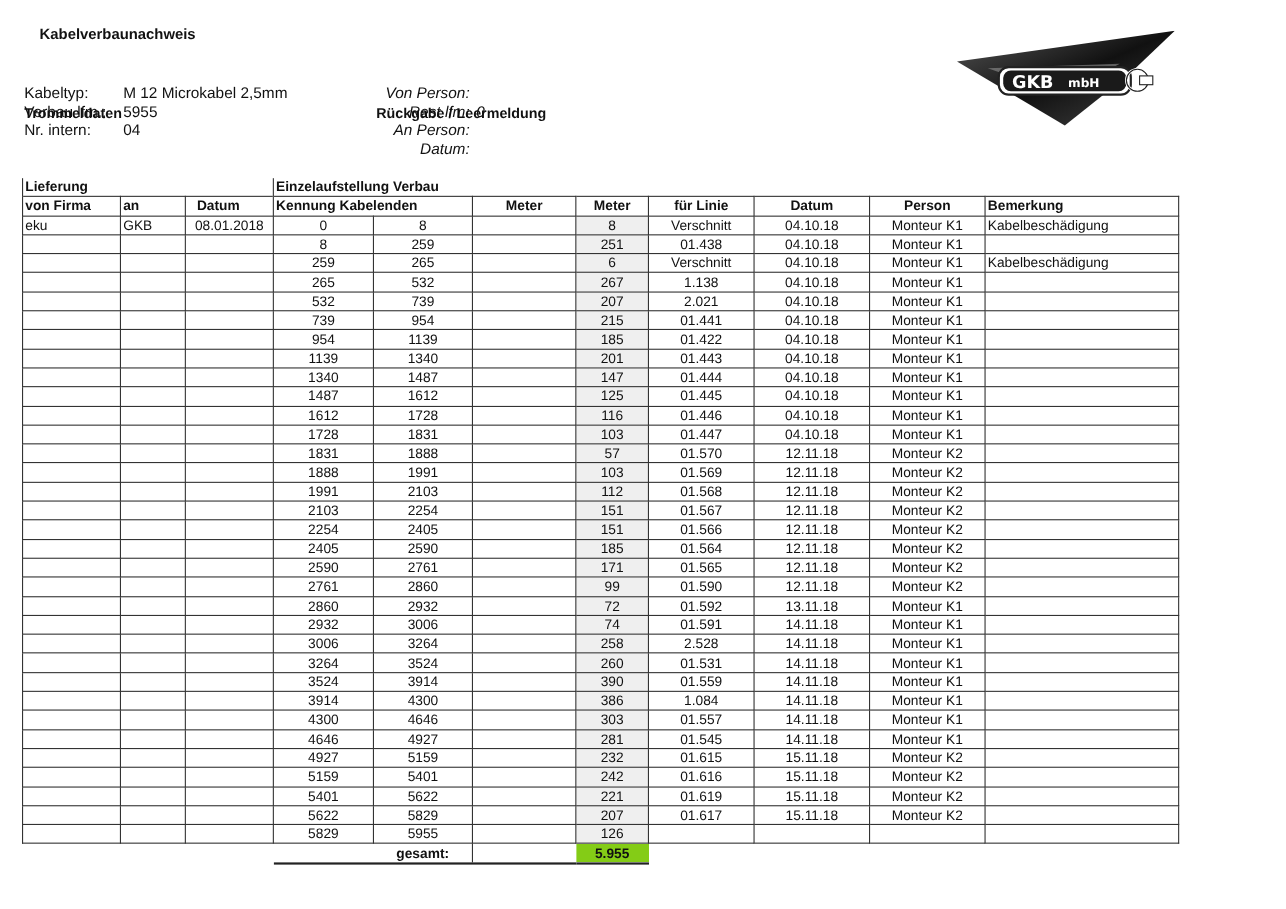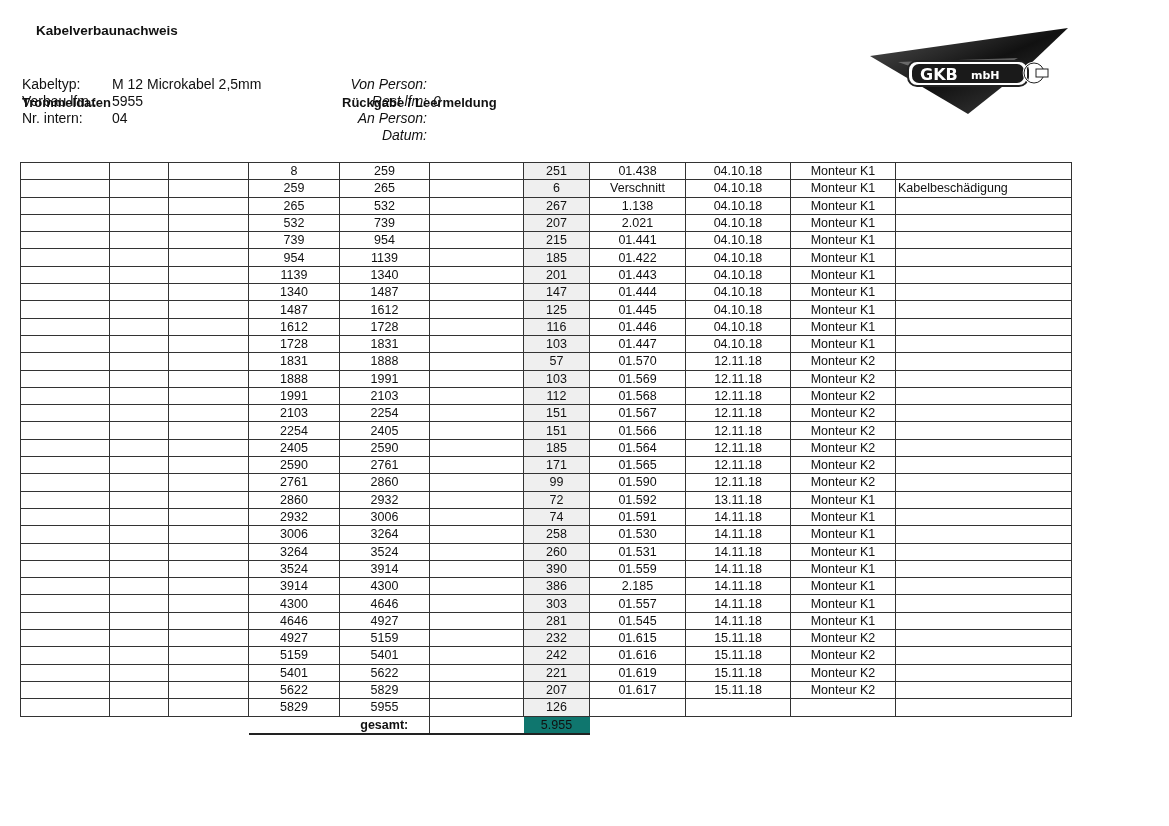--- a/index.html
+++ b/index.html
@@ -20,21 +20,21 @@
   table.sheet td { height:16.3px; padding:0 2px; font-size:12.5px; line-height:16px; white-space:nowrap; overflow:hidden; }
   .grp td { font-weight:bold; }
   .hdr td { font-weight:bold; border:1.5px solid #333; }
   .c { text-align:center; }
   .l { text-align:left; }
   .body td { border:1.5px solid #333; }
   .shade { background:#efefef; }
   .total td { border:none; }
   .total .lbl { font-weight:bold; text-align:center; border-bottom:2.5px solid #222 !important; }
   .total .mid { border-left:1.5px solid #333 !important; border-bottom:2.5px solid #222 !important; }
-  .total .sum { font-weight:normal; text-align:center; background:#0f766e; border-bottom:2.5px solid #222 !important; }
+  .total .sum { font-weight:bold; text-align:center; background:#84cc16; border-bottom:2.5px solid #222 !important; }
 </style>
 </head>
 <body>
 
 <div class="title">Kabelverbaunachweis</div>
 
 <div class="sec-title" style="left:22px; top:59px;">Trommeldaten</div>
 <div class="kv left-kv" style="left:22px; top:76px;">
   <div><span class="k">Kabeltyp:</span><span>M 12 Microkabel 2,5mm</span></div>
   <div><span class="k">Verbau lfm.:</span><span>5955</span></div>
@@ -78,22 +78,51 @@
     <col style="width:91px">
       <col style="width:90px">
       <col style="width:94px">
     <col style="width:66px">
       <col style="width:96px">
       <col style="width:105px">
     <col style="width:105px">
       <col style="width:176px">
   </colgroup>
   <tbody>
+      <tr class="grp">
+    <td colspan="3" class="l" style="border-left:1.5px solid #333;">Lieferung</td>
+    <td colspan="8" class="l" style="border-left:1.5px solid #333;">Einzelaufstellung Verbau</td>
+  </tr>
+  <tr class="hdr">
+    <td class="l">von Firma</td>
+    <td class="l">an</td>
+    <td class="l" style="padding-left:10px">Datum</td>
+    <td colspan="2" class="l">Kennung Kabelenden</td>
+    <td class="c">Meter</td>
+    <td class="c">Meter</td>
+    <td class="c">für Linie</td>
+    <td class="c">Datum</td>
+    <td class="c">Person</td>
+    <td class="l">Bemerkung</td>
+  </tr>
   </tbody>
     <tbody id="rows" class="body">
+      <tr>
+        <td class="l">eku</td>
+        <td class="l">GKB</td>
+        <td class="c">08.01.2018</td>
+        <td class="c">0</td>
+        <td class="c">8</td>
+        <td class="c"></td>
+        <td class="c shade">8</td>
+        <td class="c">Verschnitt</td>
+        <td class="c">04.10.18</td>
+        <td class="c">Monteur K1</td>
+        <td class="l">Kabelbeschädigung</td>
+      </tr>
       <tr>
         <td class="l"></td>
         <td class="l"></td>
         <td class="c"></td>
         <td class="c">8</td>
         <td class="c">259</td>
         <td class="c"></td>
         <td class="c shade">251</td>
         <td class="c">01.438</td>
         <td class="c">04.10.18</td>
@@ -361,21 +390,21 @@
         <td class="l"></td>
       </tr>
       <tr>
         <td class="l"></td>
         <td class="l"></td>
         <td class="c"></td>
         <td class="c">3006</td>
         <td class="c">3264</td>
         <td class="c"></td>
         <td class="c shade">258</td>
-        <td class="c">01.530</td>
+        <td class="c">2.528</td>
         <td class="c">14.11.18</td>
         <td class="c">Monteur K1</td>
         <td class="l"></td>
       </tr>
       <tr>
         <td class="l"></td>
         <td class="l"></td>
         <td class="c"></td>
         <td class="c">3264</td>
         <td class="c">3524</td>
@@ -400,21 +429,21 @@
         <td class="l"></td>
       </tr>
       <tr>
         <td class="l"></td>
         <td class="l"></td>
         <td class="c"></td>
         <td class="c">3914</td>
         <td class="c">4300</td>
         <td class="c"></td>
         <td class="c shade">386</td>
-        <td class="c">2.185</td>
+        <td class="c">1.084</td>
         <td class="c">14.11.18</td>
         <td class="c">Monteur K1</td>
         <td class="l"></td>
       </tr>
       <tr>
         <td class="l"></td>
         <td class="l"></td>
         <td class="c"></td>
         <td class="c">4300</td>
         <td class="c">4646</td>

